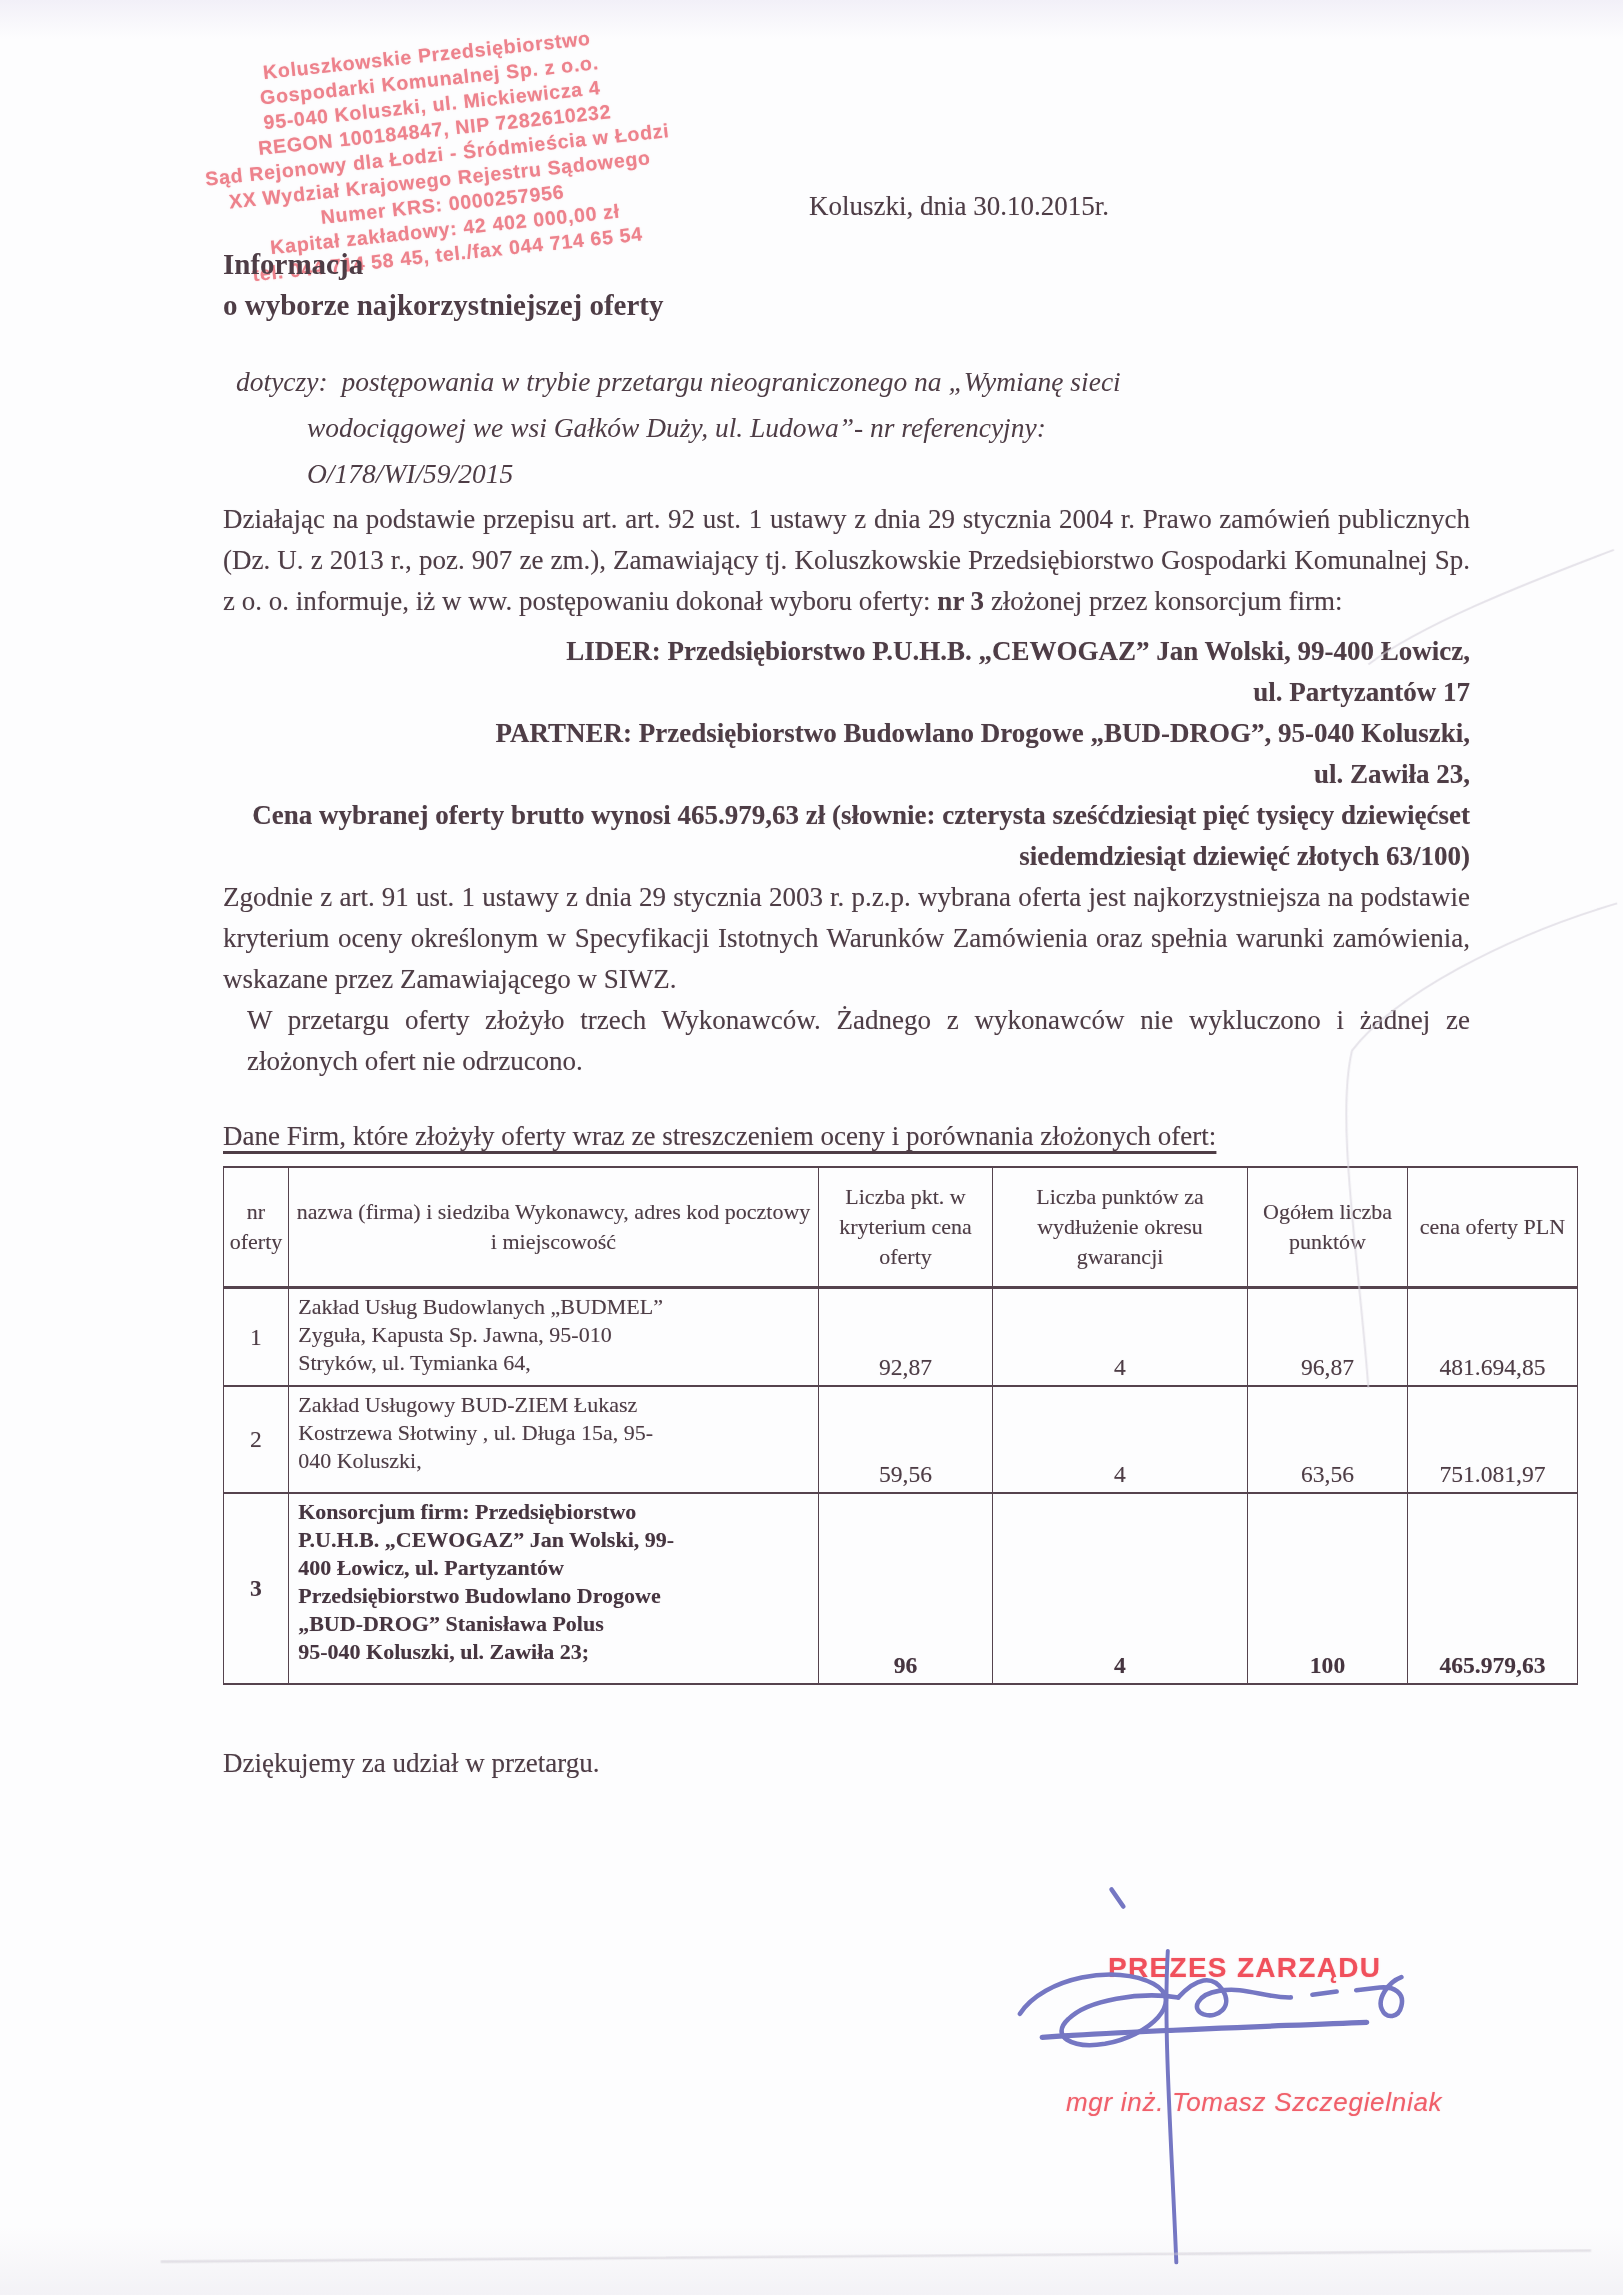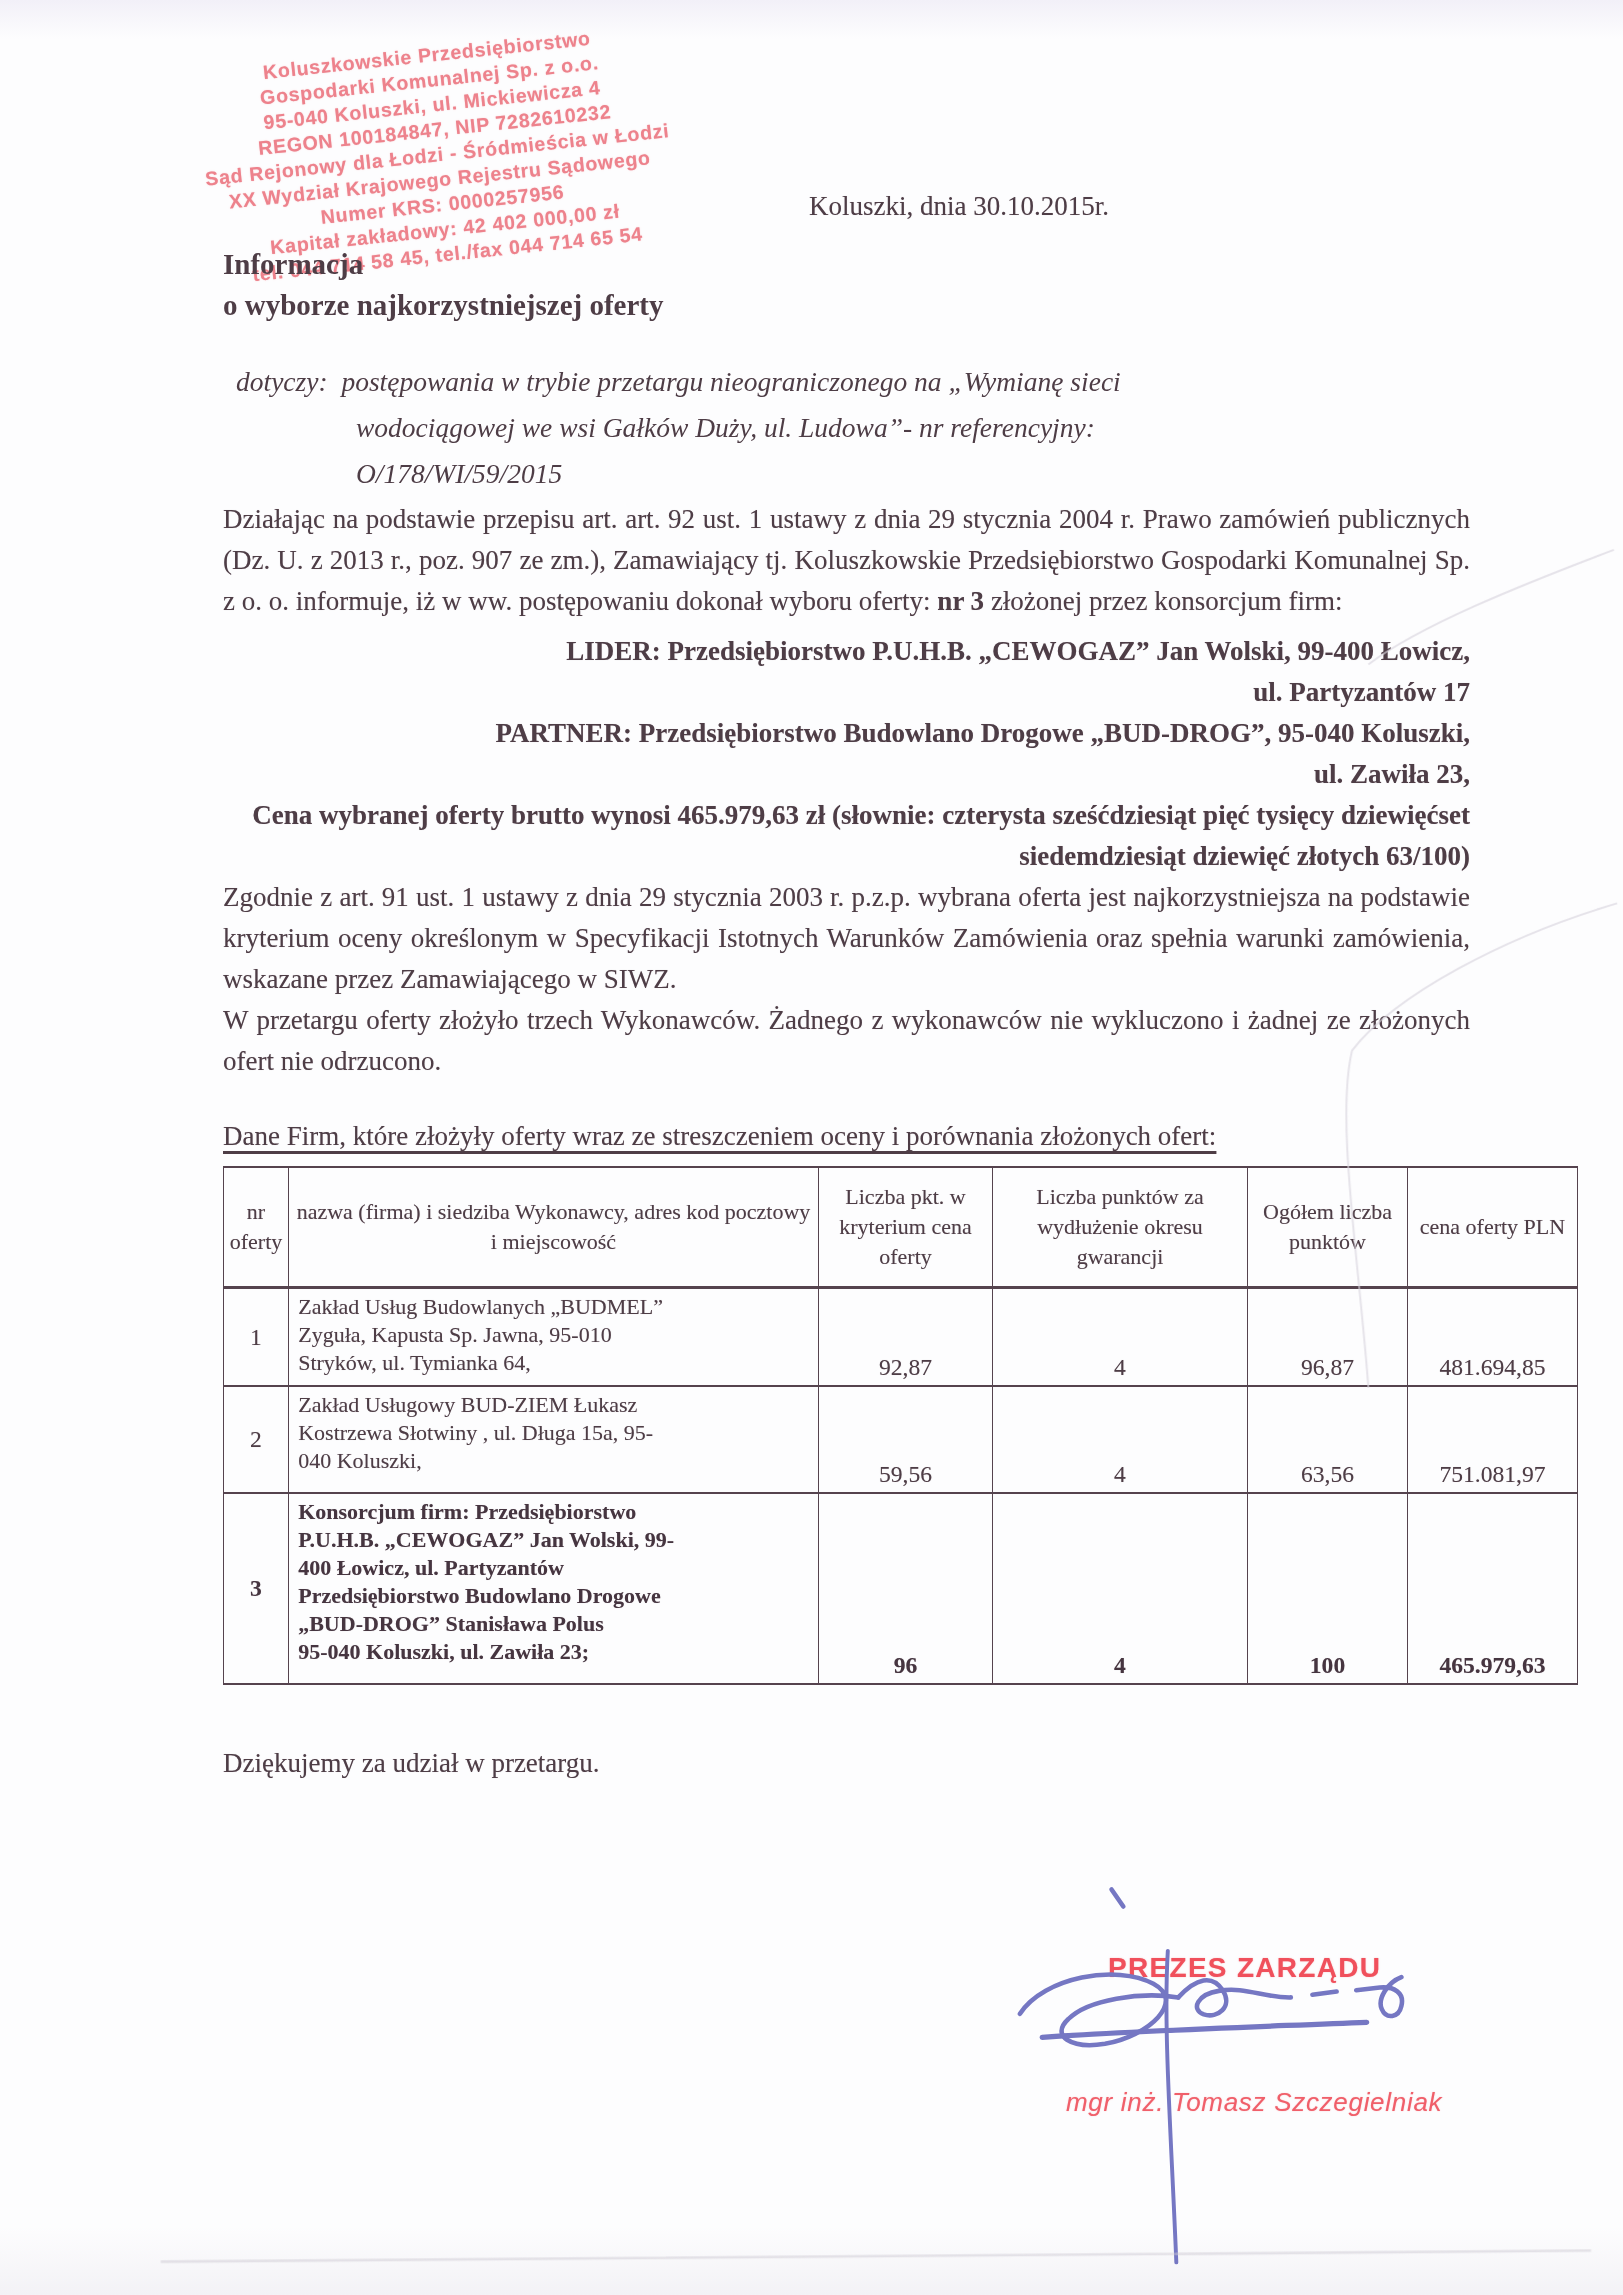--- a/index.html
+++ b/index.html
@@ -21,27 +21,27 @@
     letter-spacing:0.7px;text-align:center;
     white-space:pre-line;
     color:#ed828c;
     text-shadow:0 0 1.3px rgba(240,140,150,.55);
   }
   
   .date-line{position:absolute;left:809px;top:191px;font-size:27px;}
   .title-wrap{position:absolute;left:223px;top:244px;width:1061px;text-align:left;font-weight:bold;font-size:29px;line-height:41px;}
   
   .subject{position:absolute;left:236px;top:359px;font-style:italic;font-size:27.5px;line-height:46px;}
-  .subject .ind{margin-left:120px;}
+  .subject .ind{margin-left:71px;}
   
   .col{position:absolute;left:223px;top:499px;width:1247px;font-size:27px;line-height:41px;}
   .p-just{text-align:justify;margin:0;}
   .p1{margin-bottom:9.2px;}
   .winner{font-weight:bold;white-space:pre-line;text-align:right;margin:0;}
-  .p3{margin-bottom:34px;}
+  .p3{margin-bottom:34px;margin-left:24px;}
   .tbl-heading{
     font-weight:normal;text-align:justify;margin:0 0 9.2px 0;
     text-decoration:underline;text-decoration-thickness:2.6px;text-underline-offset:5.9px;
   }
   
   table.offers{
     border-collapse:collapse;table-layout:fixed;width:1355px;
     font-size:22px;line-height:28px;color:#4e3d46;
     margin-top:3.9px;
   }

